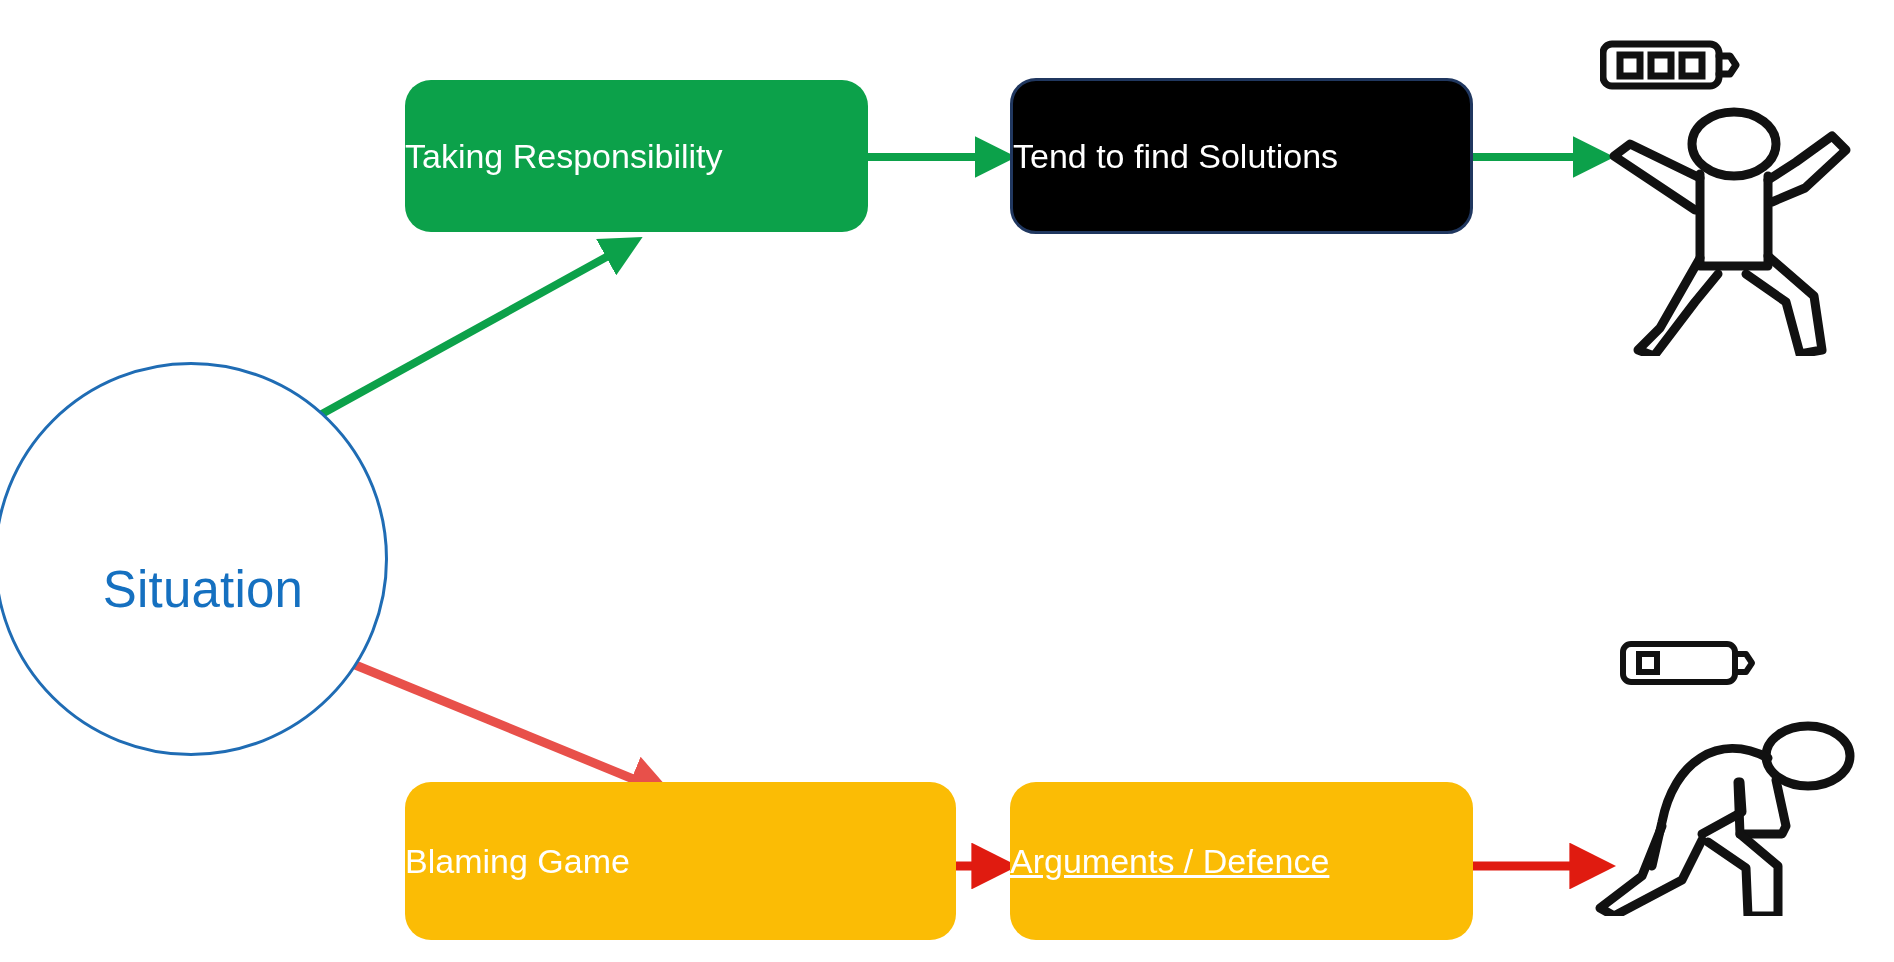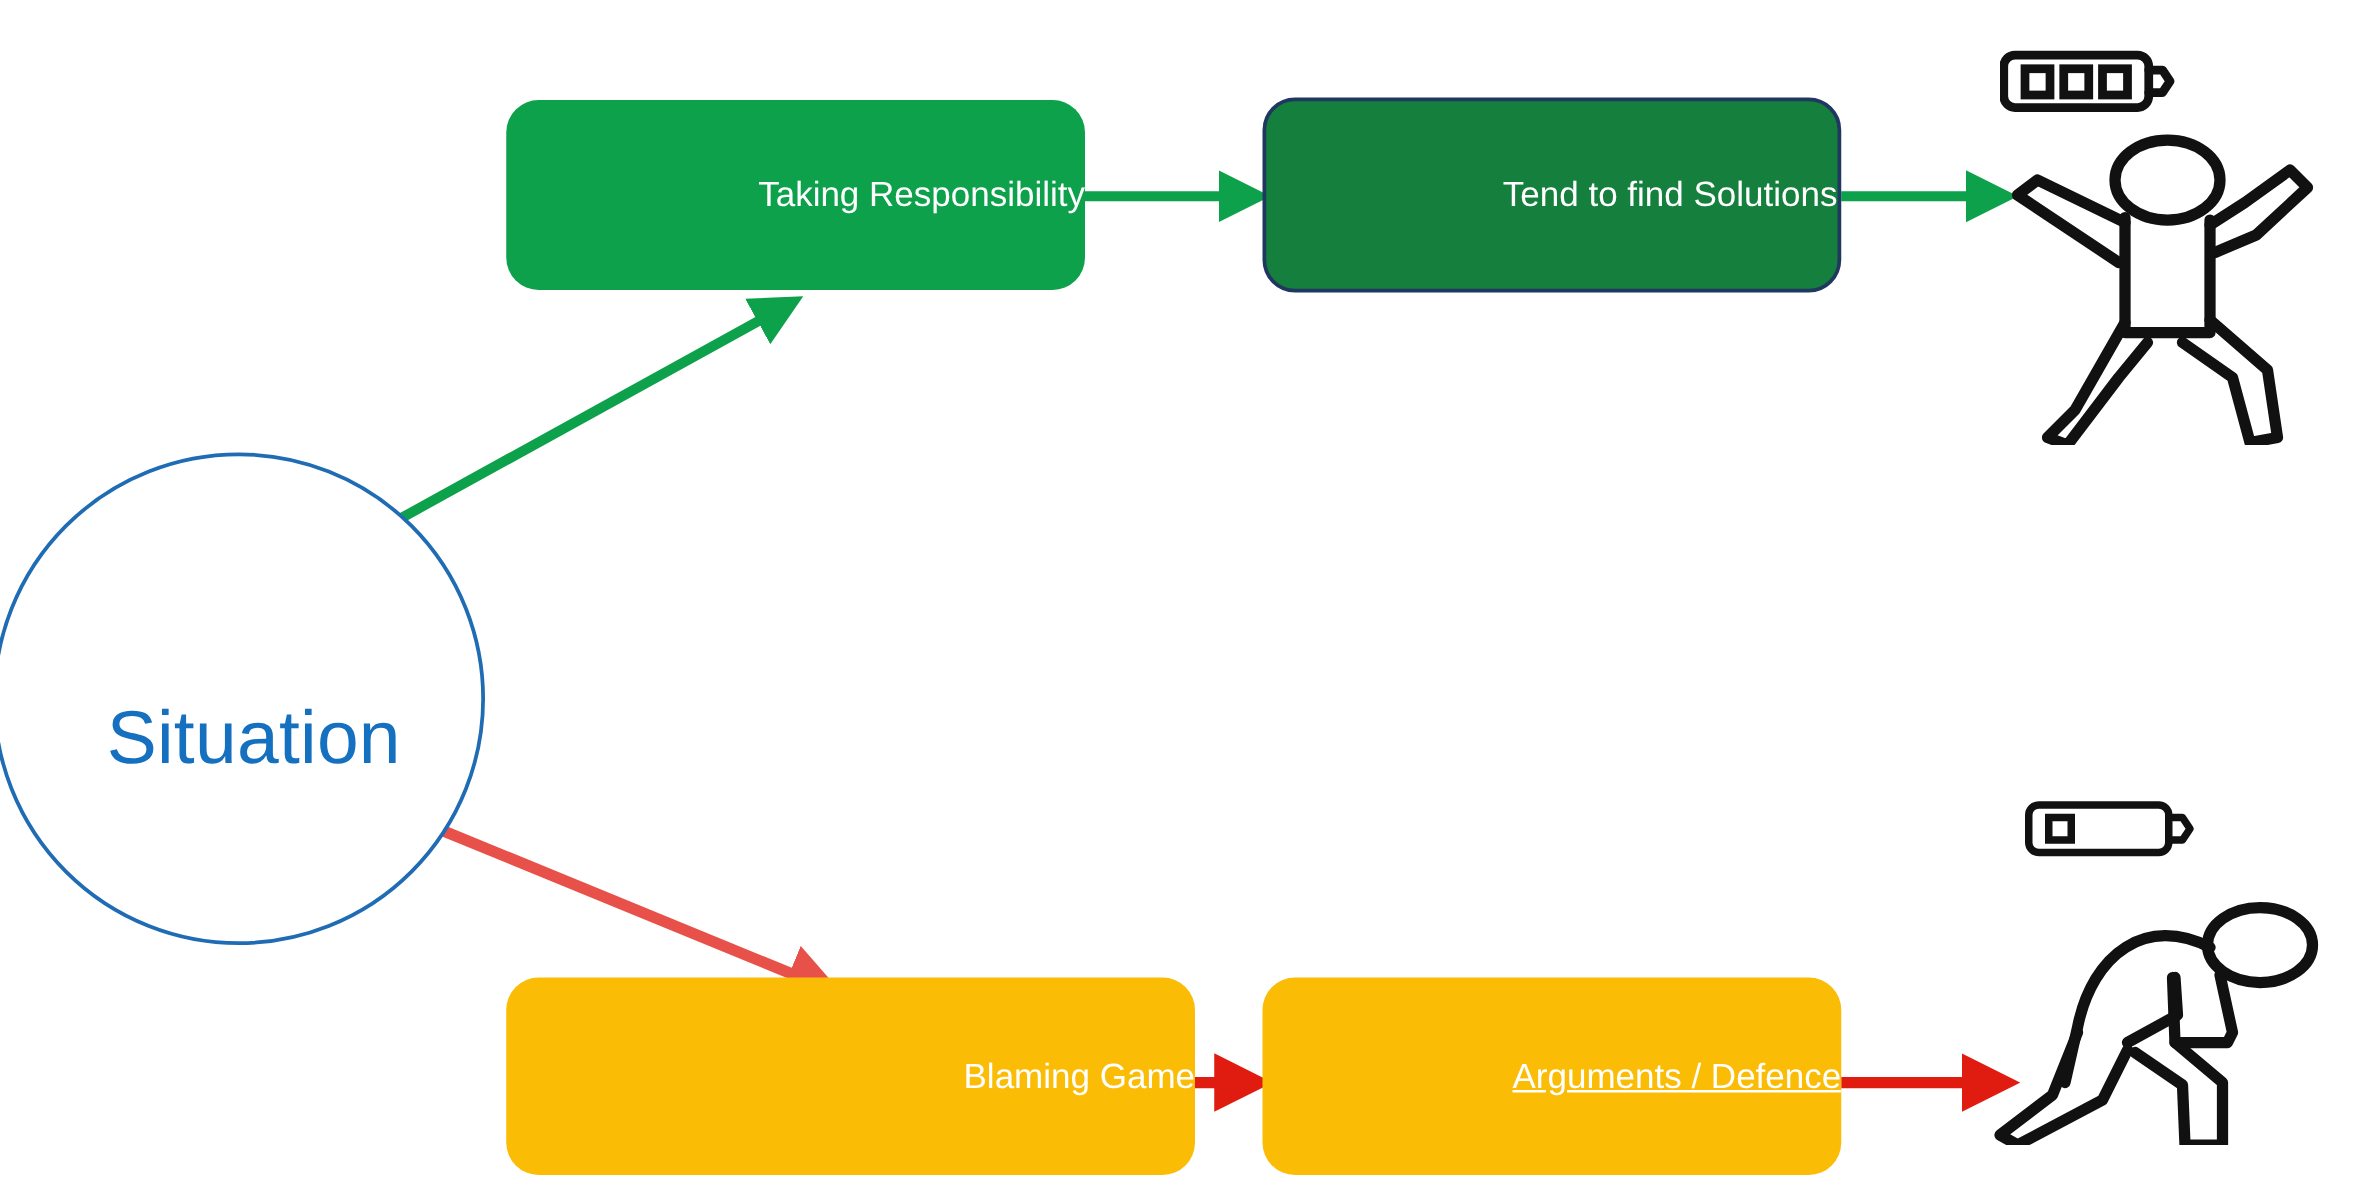--- a/index.html
+++ b/index.html
@@ -36,47 +36,47 @@
     height: 394px;
     border-radius: 50%;
     border: 3px solid #1F6CB4;
     background: #ffffff;
     box-sizing: border-box;
     display: flex;
     align-items: center;
     justify-content: center;
   }
   .situation-label {
-    font-size: 60px;
+    font-size: 51px;
     color: #1570C0;
     font-family: "Liberation Sans", sans-serif;
     letter-spacing: 0.2px;
     white-space: nowrap;
     transform: translate(12px, 30px);
   }
 
   
   .pbox {
     position: absolute;
     box-sizing: border-box;
     display: flex;
     align-items: center;
-    justify-content: flex-end;
+    justify-content: flex-start;
     border-radius: 26px;
     color: #ffffff;
-    font-size: 28px;
+    font-size: 34px;
     font-family: "Liberation Sans", sans-serif;
     text-align: center;
     line-height: 1.2;
   }
   .pbox-green {
     background: #0CA14A;
   }
   .pbox-green-outlined {
-    background: #15803d;
+    background: #000000;
     border: 3px solid #20375F;
   }
   .pbox-amber {
     background: #FBBC05;
   }
 
   #box-taking-responsibility { left: 405px; top: 80px;  width: 463px; height: 152px; }
   #box-find-solutions        { left: 1010px; top: 78px; width: 463px; height: 156px; }
   #box-blaming-game          { left: 405px; top: 782px; width: 551px; height: 158px; }
   #box-arguments-defence     { left: 1010px; top: 782px; width: 463px; height: 158px; text-decoration: underline; }

